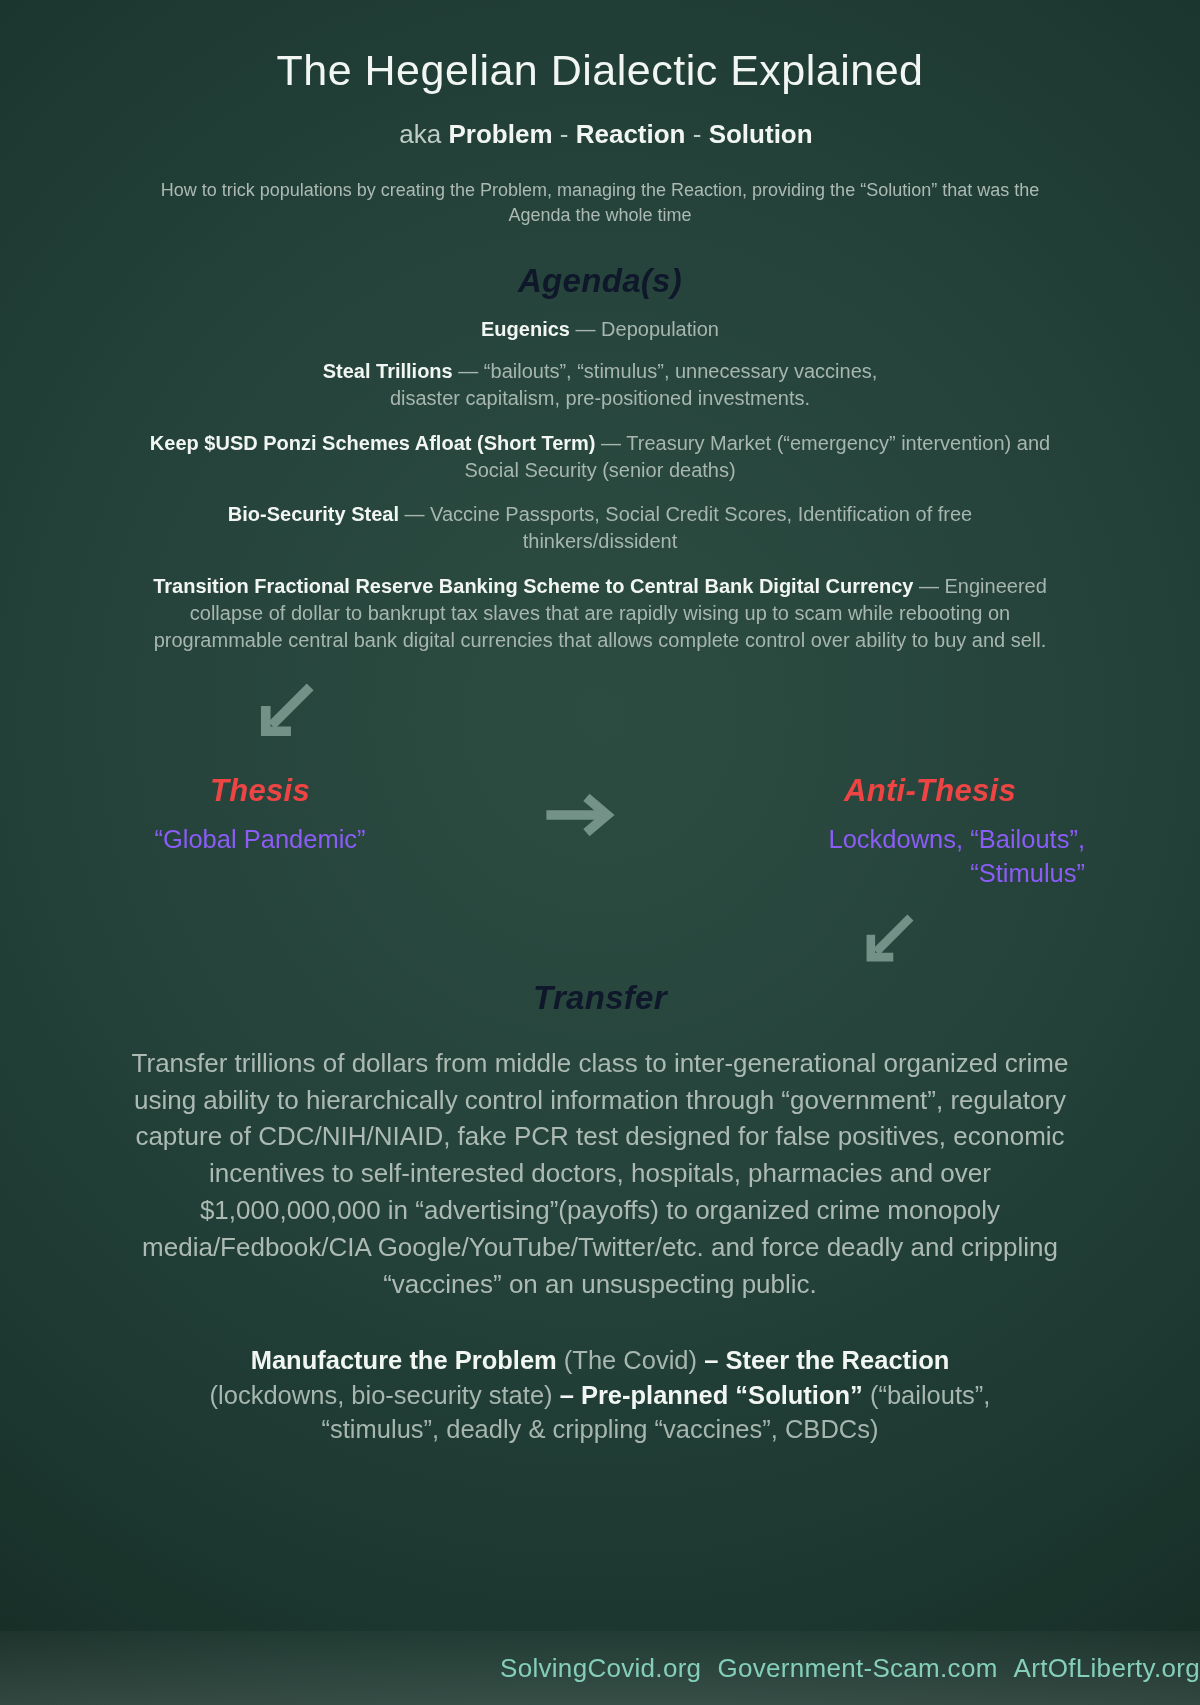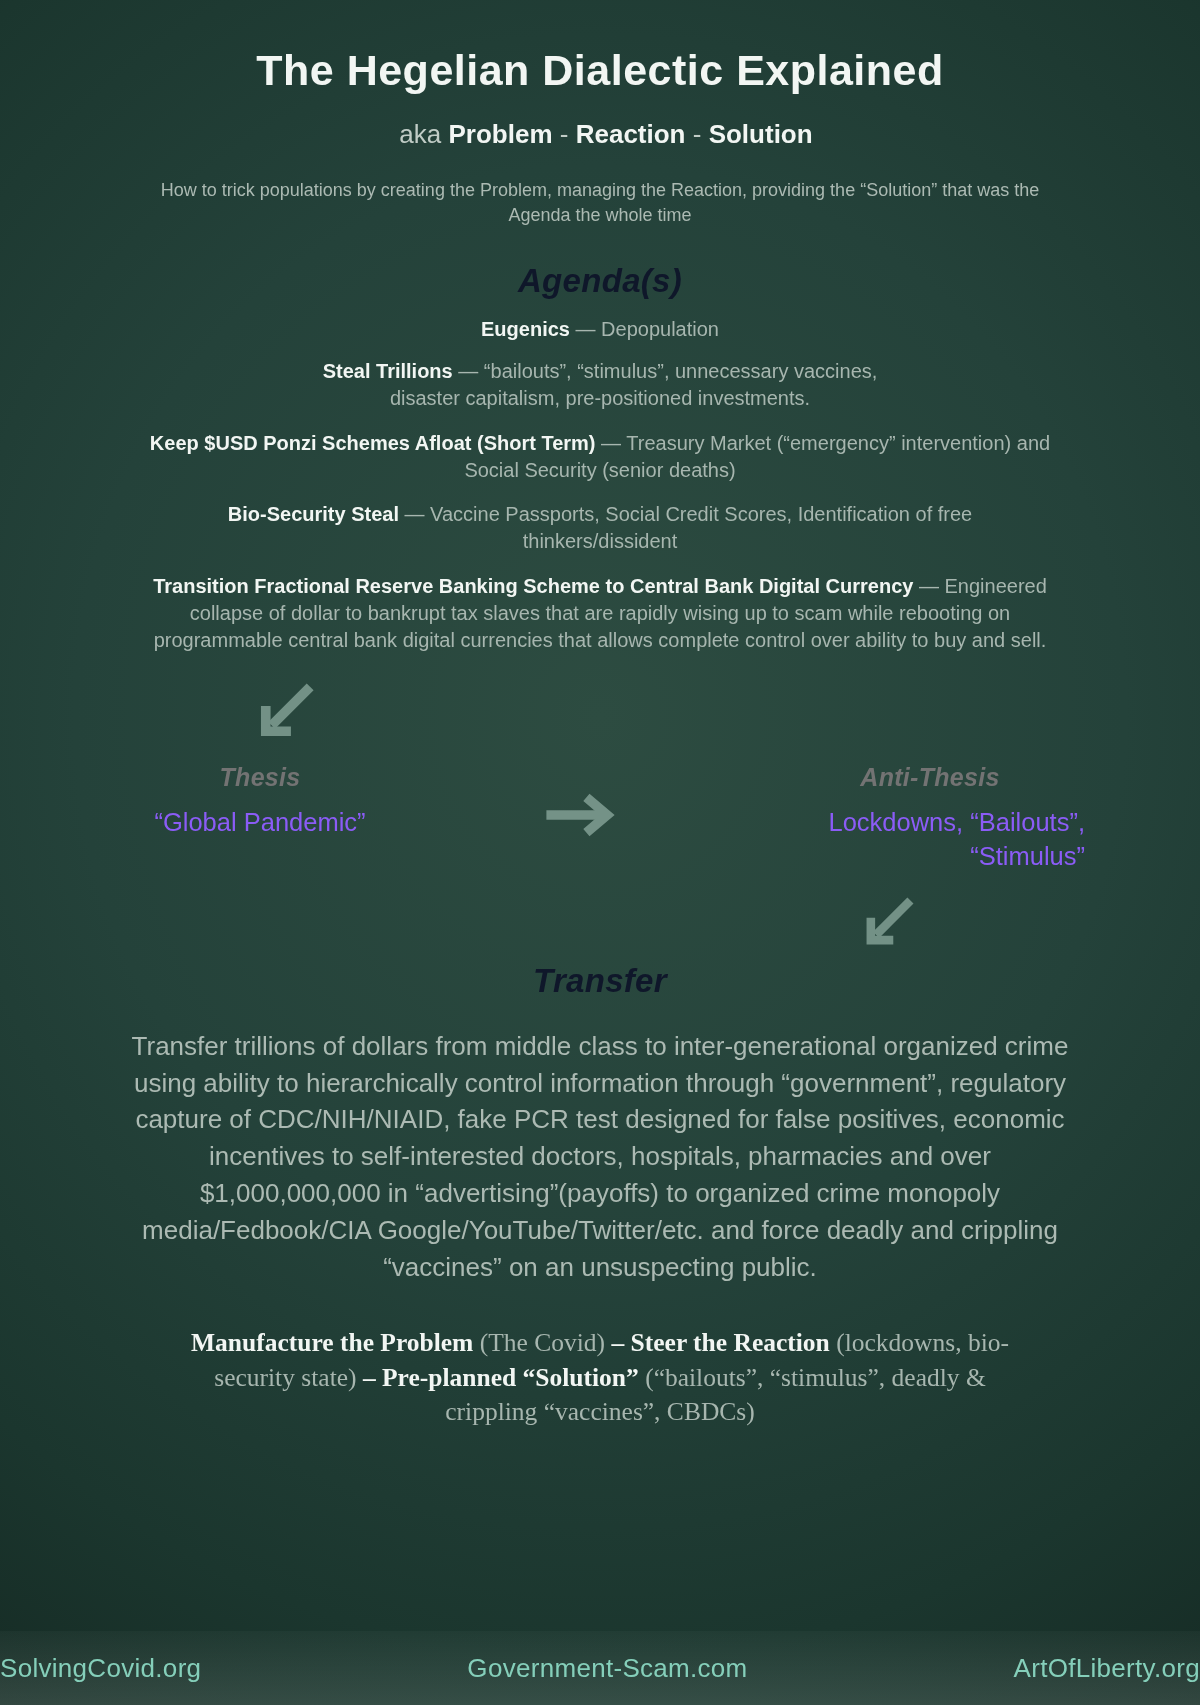--- a/index.html
+++ b/index.html
@@ -12,21 +12,21 @@
       var(--bg-center, #2d4c41) 0%,
       #24423a 38%,
       #1b362e 65%,
       var(--bg-edge, #101f1a) 100%);
     font-family: "Liberation Sans", "DejaVu Sans", sans-serif;
     color: var(--text-light, #acbab3);
   }
   .poster { width: 1200px; text-align: center; padding-top: 46px; }
 
   .title {
-    font-size: 43px; font-weight: 700; letter-spacing: 0.5px;
+    font-size: 43px; font-weight: 400; letter-spacing: 0.5px;
     color: var(--text-bold, #f2f6f3); margin: 0;
   }
   .subtitle { font-size: 26px; margin: 24px 0 0 12px; color: #c0ccc6; }
   .subtitle strong { color: var(--text-bold, #f2f6f3); }
 
   .intro {
     font-size: 18px; line-height: 1.4; max-width: 920px;
     margin: 28px auto 0 auto; color: var(--text-light, #acbab3);
   }
 
@@ -49,40 +49,40 @@
   .arrow { color: var(--arrow, #7c9a8f); opacity: 0.9; }
   .arrow svg { display: block; }
   .arrow-1 { margin: 22px 0 0 248px; width: 74px; }
   .arrow-2 { margin: 16px 0 0 855px; width: 68px; }
 
   .dialectic-row { display: flex; align-items: flex-start; margin-top: 14px; }
   .d-col-thesis { width: 380px; margin-left: 70px; }
   .d-col-anti   { width: 440px; margin-right: 50px; }
   .d-arrow { flex: 1; display: flex; justify-content: center; padding-top: 28px; }
   .d-heading {
-    font-size: 25px; font-style: italic; font-weight: 700;
-    color: #737373; margin: 0; letter-spacing: 0.3px;
+    font-size: 31px; font-style: italic; font-weight: 700;
+    color: #ef4444; margin: 10px; letter-spacing: 0.3px;
   }
   .d-body { font-size: 25.5px; line-height: 1.32; color: #8b5cf6; margin: 14px auto 0 auto; }
   .d-col-anti .d-body { max-width: 310px; text-align: right; }
 
   .synthesis-heading { margin-top: 6px; }
   .synthesis-body {
     font-size: 26px; line-height: 1.42; max-width: 950px;
     margin: 28px auto 0 auto; color: var(--text-light, #acbab3);
   }
 
   .conclusion {
     font-size: 25.5px; line-height: 1.36; max-width: 830px;
-    margin: 40px auto 0 auto; color: #a7b6af; font-family: Liberation Serif, serif;
+    margin: 40px auto 0 auto; color: #a7b6af;
   }
 
   .footer-bar {
     position: absolute; left: 0; bottom: 0; width: 100%; height: 74px;
-    display: flex; align-items: center; justify-content: space-between; gap: 22px;
+    display: flex; align-items: center; justify-content: flex-end; gap: 16px;
     background: linear-gradient(to bottom, rgba(180,196,189,0.04), rgba(180,196,189,0.18));
   }
   .footer-bar a {
     font-size: 26px; text-decoration: none;
     color: var(--footer-link, #85cfba); letter-spacing: 0.3px;
   }
 </style>
 </head>
 <body>
 

